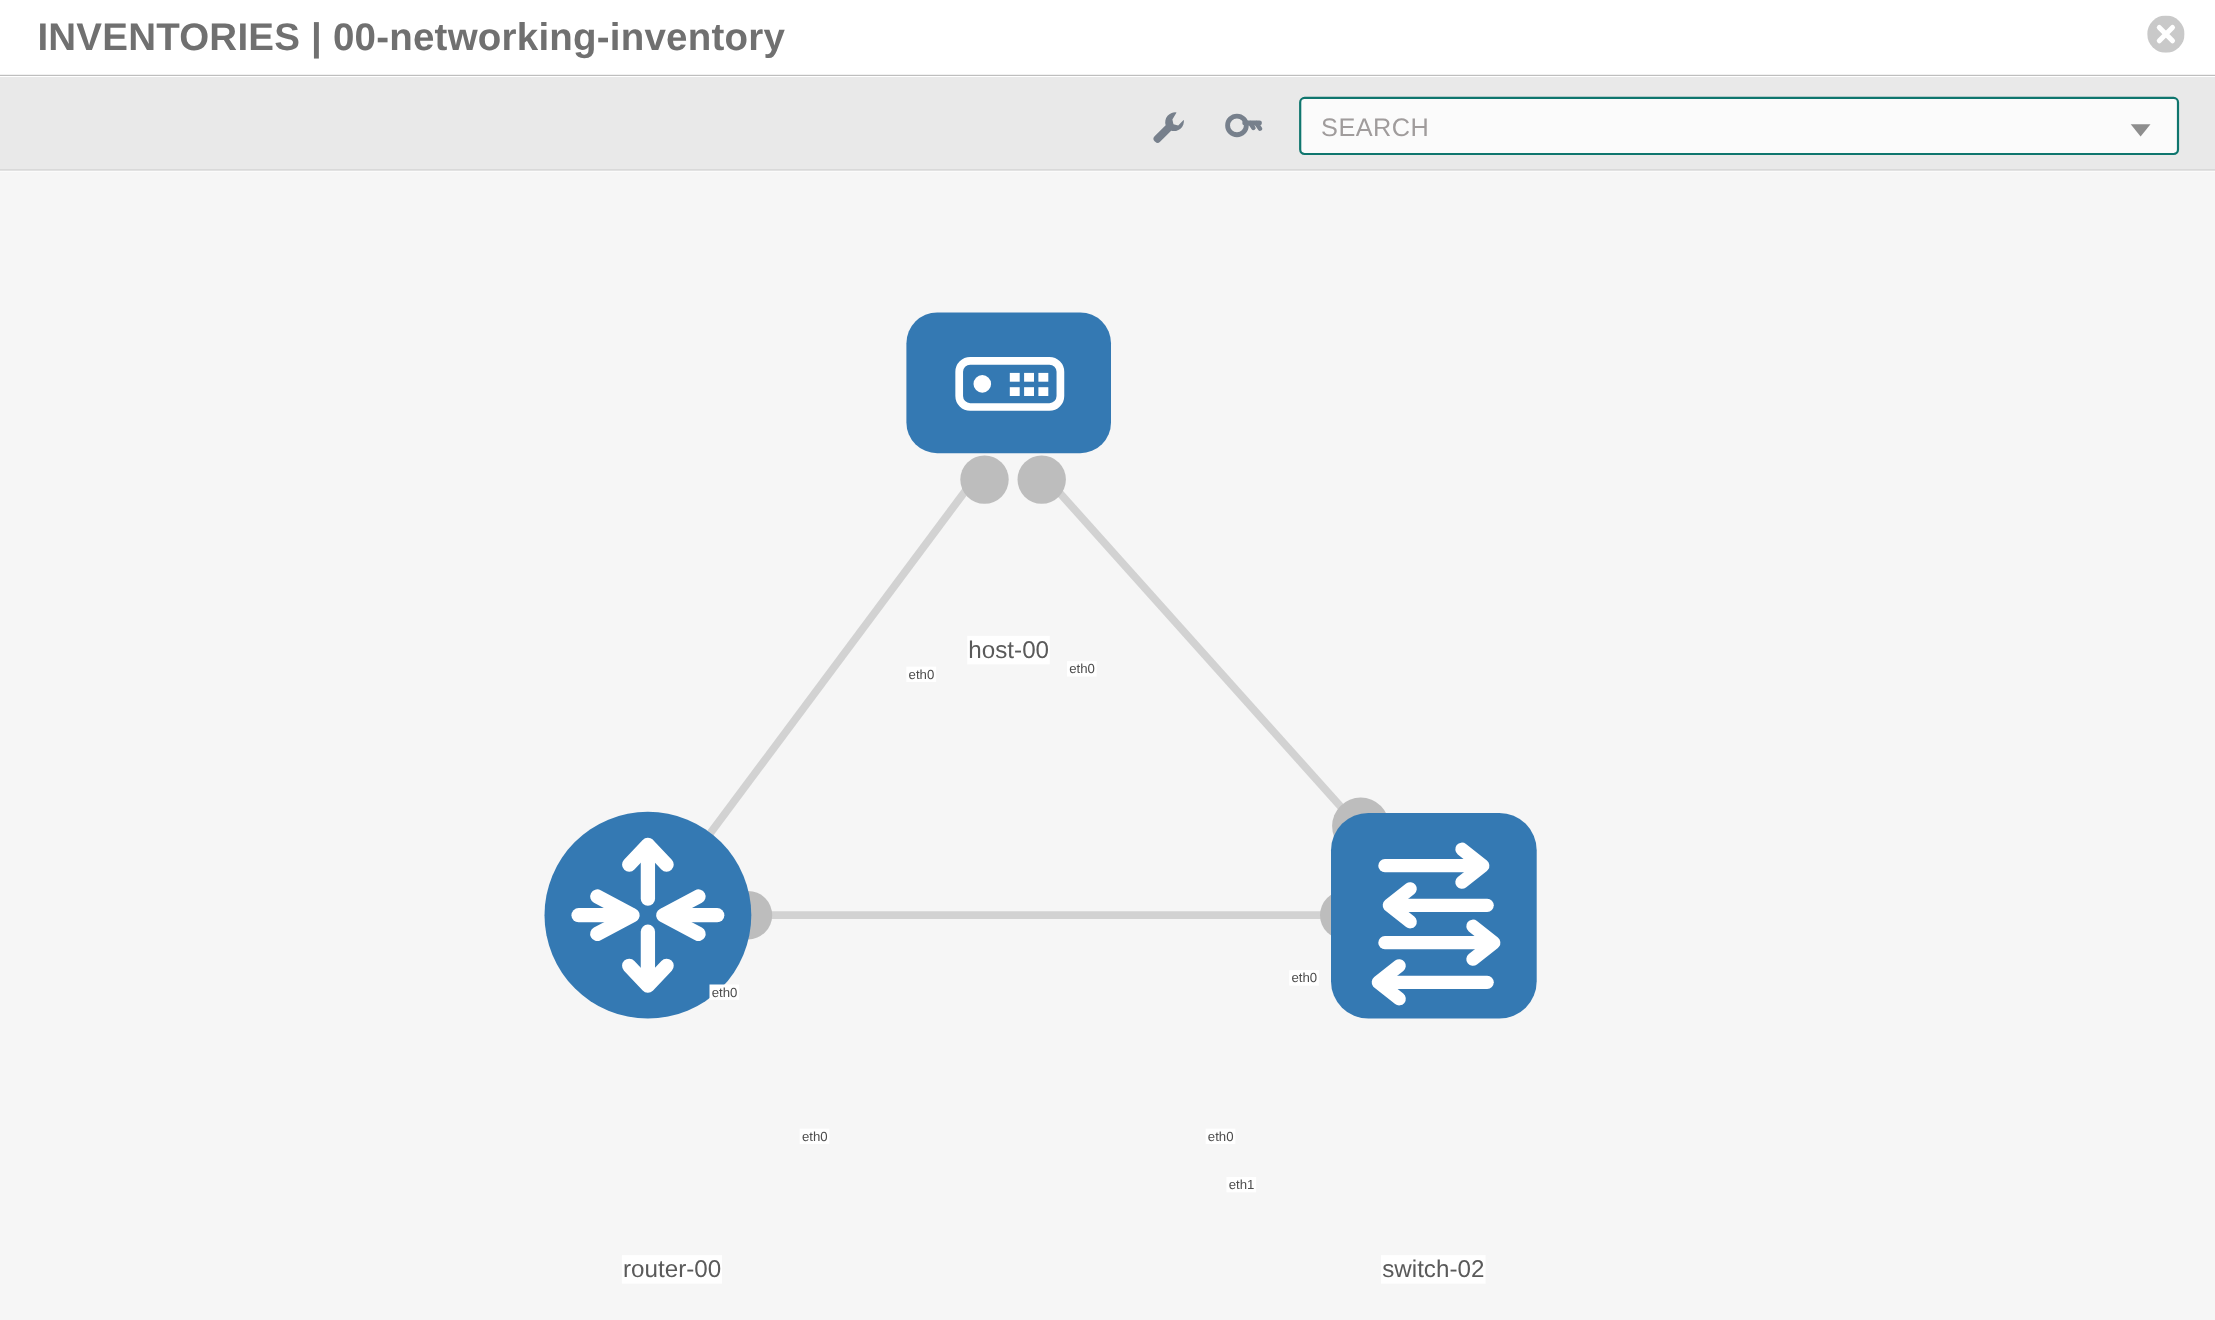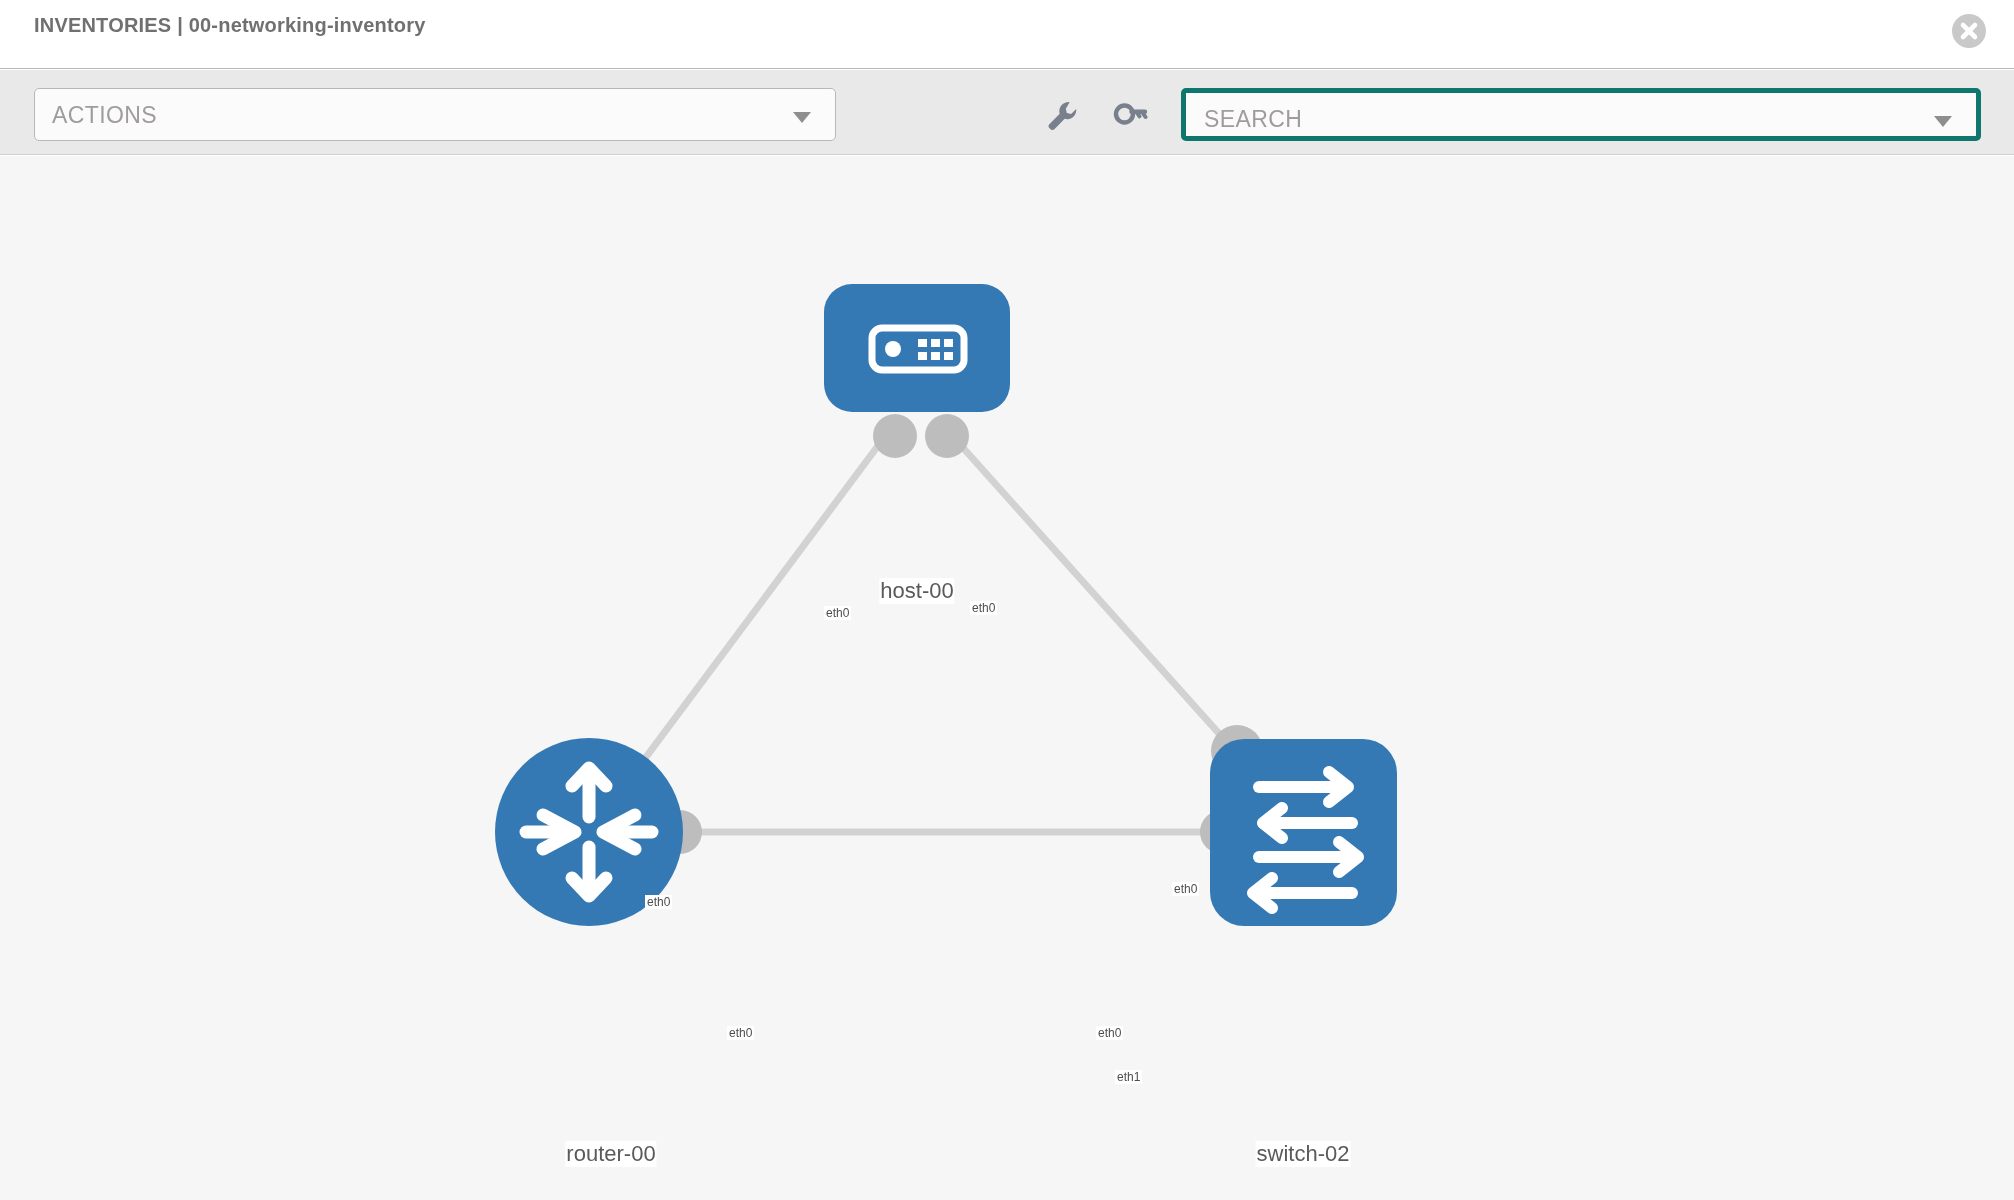--- a/index.html
+++ b/index.html
@@ -22,21 +22,21 @@
   .header {
     position: absolute;
     left: 0; top: 0;
     width: 2014px; height: 69px;
     background: #ffffff;
     border-bottom: 1px solid #b7b7b7;
   }
   .header-title {
     position: absolute;
     left: 34px; top: 14px;
-    font-size: 20px;
+    font-size: 35px;
     font-weight: bold;
     color: #707070;
     letter-spacing: 0.2px;
     white-space: nowrap;
   }
   .close-btn {
     position: absolute;
     right: 28px; top: 14px;
     width: 34px; height: 34px;
     cursor: pointer;
@@ -81,21 +81,21 @@
     cursor: pointer;
   }
   .tool-icon.wrench { left: 1044px; }
   .tool-icon.key    { left: 1112px; }
 
   .search-box {
     position: absolute;
     left: 1181px; top: 18px;
     width: 800px; height: 53px;
     background: #fbfbfb;
-    border: 5px solid #0f766e;
+    border: 2px solid #0f766e;
     border-radius: 5px;
     cursor: text;
   }
   .search-label {
     position: absolute;
     left: 18px; top: 13px;
     font-size: 23px;
     color: #a09c9c;
     letter-spacing: 0.4px;
   }
@@ -143,24 +143,20 @@
     <div class="close-btn">
       <svg width="34" height="34" viewBox="0 0 34 34" aria-hidden="true">
         <circle cx="17" cy="17" r="17" fill="#c9c9c9"></circle>
         <path d="M11 11 L23 23 M23 11 L11 23" stroke="#ffffff" stroke-width="4.6" stroke-linecap="round"></path>
       </svg>
     </div>
   </div>
 
   <div class="toolbar">
 
-    <div class="actions-select">
-      <span class="actions-label">ACTIONS</span>
-      <span class="caret"></span>
-    </div>
 
     <div class="tool-icon wrench">
       <svg width="36" height="36" viewBox="0 0 36 36" aria-hidden="true">
         <path d="M25.6 4.2a9 9 0 0 0-9.9 11.6L5.6 25.9a3.1 3.1 0 0 0 0 4.4l0.6 0.6a3.1 3.1 0 0 0 4.4 0l10.1-10.1a9 9 0 0 0 11.5-9.9l-5.1 5.1-4.3-1-1-4.3z" fill="#77808c"></path>
       </svg>
     </div>
 
     <div class="tool-icon key">
       <svg width="36" height="36" viewBox="0 0 36 36" aria-hidden="true">
         <circle cx="12.5" cy="16" r="8.5" fill="none" stroke="#77808c" stroke-width="4.4"></circle>

